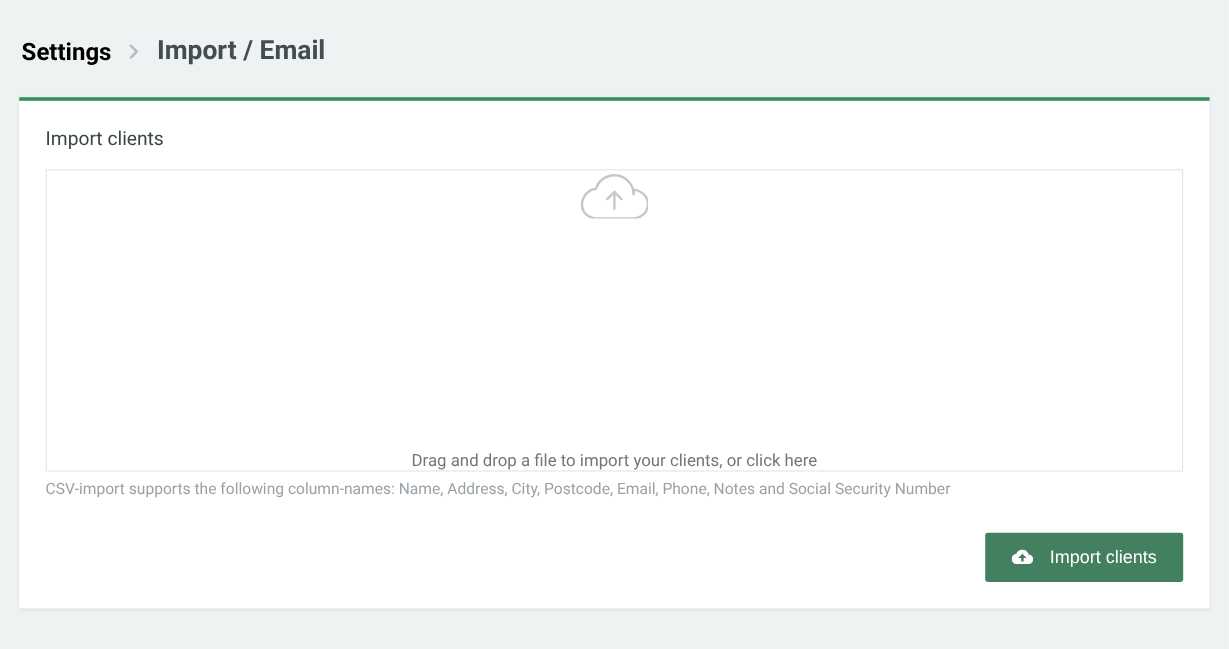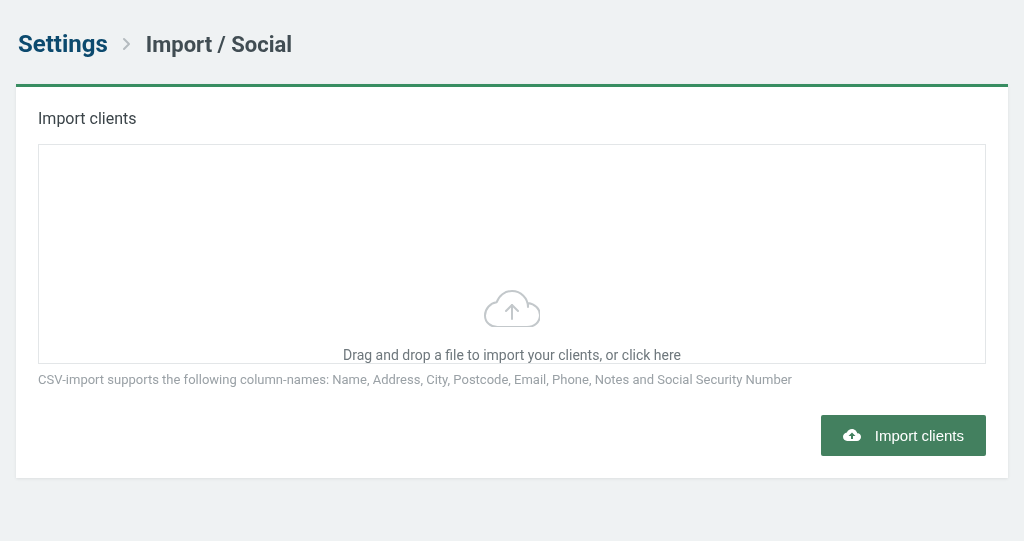--- a/index.html
+++ b/index.html
@@ -18,23 +18,23 @@
       padding: 30px 16px 16px 16px;
     }
     .breadcrumb {
       display: flex;
       align-items: center;
       gap: 14px;
       margin-bottom: 26px;
       padding-left: 2px;
     }
     .breadcrumb-root {
-      font-size: 24px;
+      font-size: 20px;
       font-weight: 700;
-      color: #0c4a6e;
+      color: #000000;
       text-align: center;
     }
     .breadcrumb-sep {
       color: #979ea3;
       display: flex;
       align-items: center;
     }
     .breadcrumb-current {
       font-size: 22px;
       font-weight: 700;
@@ -53,25 +53,25 @@
       margin-bottom: 28px;
     }
     .sub-title {
       color: #3b4449;
       font-size: 16px;
       font-weight: 400;
       margin-bottom: 16px;
     }
     .dropzone {
       border: 1px solid #e3e6e8;
-      height: 220px;
+      height: 252px;
       display: flex;
       flex-direction: column;
       align-items: center;
-      justify-content: flex-end;
+      justify-content: space-between;
       cursor: pointer;
       margin-bottom: 8px;
     }
     .dropzone-icon {
       margin-bottom: 16px;
     }
     .dropzone-text {
       color: #6e777c;
       font-size: 14px;
     }
@@ -106,21 +106,21 @@
 
 <div class="page">
 
   <div class="breadcrumb">
     <span class="breadcrumb-root">Settings</span>
     <span class="breadcrumb-sep">
       <svg width="10" height="14" viewBox="0 0 10 14" fill="none">
         <path d="M2 2 L7 7 L2 12" stroke="#b5bbbf" stroke-width="2" fill="none" stroke-linecap="round" stroke-linejoin="round"></path>
       </svg>
     </span>
-    <span class="breadcrumb-current">Import / Social</span>
+    <span class="breadcrumb-current">Import / Email</span>
   </div>
 
   <div class="card">
 
 
     <div class="sub-title">Import clients</div>
 
     <div class="dropzone">
       <span class="dropzone-icon">
         <svg width="56" height="40" viewBox="0 0 56 40" fill="none">

